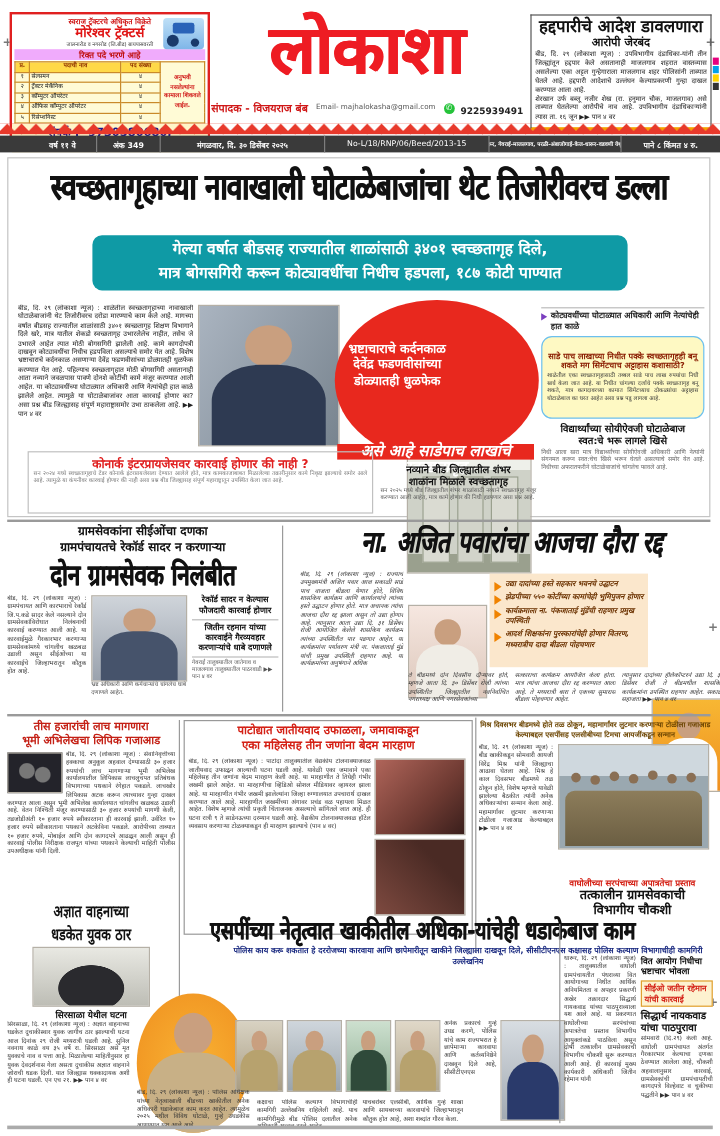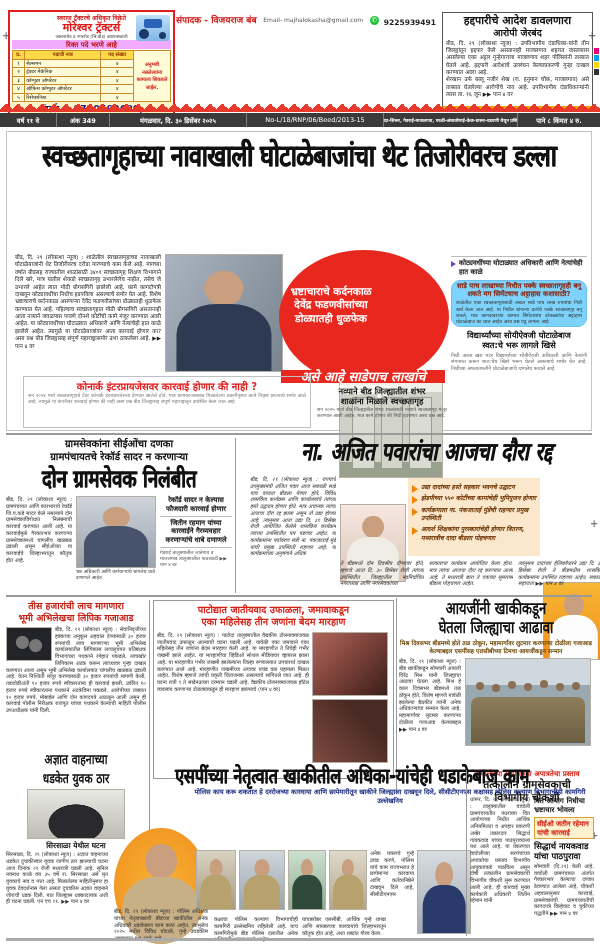--- a/index.html
+++ b/index.html
@@ -111,53 +111,60 @@
               <td>रिसेप्शनिस्ट</td>
               <td class="ctr">४</td>
             </tr>
       </tbody>
         </table>
     </div>
     <div class="ctr b" style="font-size:9.5px;color:#15158c;background:#fff4c8;">संपर्क :- 9730580680, 9405580680</div>
   </div>
 
   <div class="abs" style="left:176px;top:8px;width:260px;height:98px;">
+    <div class="ctr" style="font-size:56px;font-weight:900;color:#ee1c23;line-height:1.25;
+         text-shadow:1px 0 0 currentColor,-0.5px 0 0 currentColor;">लोकाशा</div>
     <div style="display:flex;justify-content:space-between;align-items:center;margin-top:2px;">
       <span class="b" style="font-size:9px;color:#d01818;">संपादक - विजयराज बंब</span>
       <span style="font-size:6px;color:#555;">Email- majhalokasha@gmail.com</span>
       <span>
         <span class="wa">✆</span>
         <span class="b" style="font-size:7.5px;color:#222;">9225939491</span>
       </span>
     </div>
   </div>
 
   <div class="abs" style="left:442px;top:12px;width:151px;height:97px;border:1px solid #555;border-bottom:3px solid #f5a100;padding:2px 3px;box-sizing:border-box;">
-    <div class="ctr b" style="font-size:11px;line-height:1.15;">हद्दपारीचे आदेश डावलणारा</div>
+    <div class="ctr b" style="font-size:14px;line-height:1.15;">हद्दपारीचे आदेश डावलणारा</div>
     <div class="ctr b" style="font-size:9.5px;line-height:1.15;">आरोपी जेरबंद</div>
     <div class="tiny jst" style="margin-top:1px;">बीड, दि. २९ (लोकाशा न्यूज) : उपविभागीय दंडाधिका-यांनी तीन जिल्ह्यांतून हद्दपार केले असतानाही माजलगाव शहरात वास्तव्यास असलेल्या एका अट्टल गुन्हेगाराला माजलगाव शहर पोलिसांनी ताब्यात घेतले आहे. हद्दपारी आदेशाचे उल्लंघन केल्याप्रकरणी गुन्हा दाखल करण्यात आला आहे.</div>
     <div class="tiny jst">शेरखान उर्फ बब्लू नजीर शेख (रा. हनुमान चौक, माजलगाव) असे ताब्यात घेतलेल्या आरोपीचे नाव आहे. उपविभागीय दंडाधिकाऱ्यांनी त्यास ता. १६ जून ▶▶ पान ४ वर</div>
   </div>
 
   <div class="abs tris" style="left:0;top:103px;width:600px;height:9px;"></div>
 
   <div class="abs infobar" style="left:0;top:113px;width:600px;height:14px;">
-    <div style="width:48px;">वर्ष ११ वे</div>
+    <div style="width:48px;margin-left:24px;">वर्ष ११ वे</div>
     <div style="width:44px;">अंक 349</div>
     <div style="width:128px;">मंगळवार, दि. ३० डिसेंबर २०२५</div>
     <div style="width:128px;font-weight:normal;">No-L/18/RNP/06/Beed/2013-15</div>
     <div style="flex:1;font-size:4.6px;overflow:hidden;">बीड, आष्टी-पाटोदा-शिरूर, गेवराई-माजलगाव, परळी-अंबाजोगाई-केज-धारूर-वडवणी येथून प्रसिद्ध होणारे दैनिक</div>
     <div style="width:74px;border-right:none;text-align:right;">पाने ८  किंमत ४ रु.</div>
   </div>
 
   <div class="abs" style="left:6px;top:131px;width:586px;height:300px;border:1.5px solid #c4c4c4;box-sizing:border-box;">
     <div class="abs ctr" style="left:0;top:6px;width:100%;">
       <span class="cond" style="font-size:23px;font-weight:900;letter-spacing:-0.5px;
             text-shadow:0.8px 0 0 currentColor;">स्वच्छतागृहाच्या नावाखाली घोटाळेबाजांचा थेट तिजोरीवरच डल्ला</span>
     </div>
+    <div class="abs ctr" style="left:70px;top:64px;width:446px;height:46px;background:#0f9aa5;border-radius:8px;
+         color:#fff;font-weight:bold;font-size:13px;line-height:1.55;padding-top:3px;box-sizing:border-box;">
+      <div>गेल्या वर्षात बीडसह राज्यातील शाळांसाठी ३४०१ स्वच्छतागृह दिले,</div>
+      <div>मात्र बोगसगिरी करून कोट्यावधींचा निधीच हडपला, १८७ कोटी पाण्यात</div>
+    </div>
 
     <div class="abs tiny jst" style="left:8px;top:122px;width:146px;height:122px;overflow:hidden;">बीड, दि. २९ (लोकाशा न्यूज) : शाळेतील स्वच्छतागृहाच्या नावाखाली घोटाळेबाजांनी थेट तिजोरीवरच दरोडा मारण्याचे काम केले आहे. मागच्या वर्षात बीडसह राज्यातील शाळांसाठी ३४०१ स्वच्छतागृह शिक्षण विभागाने दिले खरे, मात्र यातील शेकडो स्वच्छतागृह उभारलेलेच नाहीत, तसेच जे उभारले आहेत त्यात मोठी बोगसगिरी झालेली आहे. कामे कागदोपत्री दाखवून कोट्यावधींचा निधीच हडपविला असल्याचे समोर येत आहे. विशेष भ्रष्टाचाराचे कर्दनकाळ असणाऱ्या देवेंद्र फडणवीसांच्या डोळ्यातही धुळफेक करण्यात येत आहे. पहिल्याच स्वच्छतागृहात मोठी बोगसगिरी असतानाही आता नव्याने जवळपास पावणे दोनशे कोटींची कामे मंजूर करण्यात आली आहेत. या कोट्यावधींच्या घोटाळ्यात अधिकारी आणि नेत्यांचेही हात काळे झालेले आहेत. त्यामुळे या घोटाळेबाजांवर आता कारवाई होणार का? असा प्रश्न बीड जिल्ह्यासह संपूर्ण महाराष्ट्रासमोर उभा ठाकलेला आहे. ▶▶ पान ४ वर</div>
 
     <div class="abs ph person" style="left:158px;top:122px;width:116px;height:116px;--suit:#2e3a52;
          background:linear-gradient(120deg,#aab4c0,#78848f);"></div>
 
     <div class="abs" style="left:272px;top:118px;width:170px;height:134px;background:#e8281e;border-radius:50%;"></div>
     <div class="abs ctr" style="left:276px;top:130px;width:96px;height:86px;color:#fff;font-weight:900;
          font-size:10.5px;line-height:1.3;display:flex;align-items:center;">भ्रष्टाचाराचे कर्दनकाळ देवेंद्र फडणवीसांच्या डोळ्यातही धुळफेक</div>
 
@@ -166,21 +173,21 @@
       <div class="abs" style="left:12%;top:20%;width:20%;height:70%;background:#dadbd2;border:1px solid #9aa08e;"></div>
       <div class="abs" style="left:40%;top:20%;width:20%;height:70%;background:#d2d4ca;border:1px solid #9aa08e;"></div>
       <div class="abs" style="left:68%;top:20%;width:20%;height:70%;background:#dadbd2;border:1px solid #9aa08e;"></div>
     </div>
     <div class="abs ctr" style="left:274px;top:238px;width:164px;height:13px;background:#e8281e;color:#fff;
          font-weight:bold;font-size:13px;line-height:13px;font-style:italic;">असे आहे साडेपाच लाखांचे स्वच्छतागृह</div>
 
     <div class="abs" style="left:444px;top:122px;width:136px;">
       <hr class="thin">
       <div class="sb">कोट्यवधींच्या घोटाळ्यात अधिकारी आणि नेत्यांचेही हात काळे</div>
-      <div style="margin-top:3px;background:#7dd3fc;border:1.5px solid #6cc0ee;border-radius:9px;padding:1px 4px;">
+      <div style="margin-top:3px;background:#fef9c3;border:1.5px solid #6cc0ee;border-radius:9px;padding:12px 4px;">
         <div class="ctr b" style="font-size:6.8px;color:#8a1c00;line-height:1.3;">साडे पाच लाखाच्या निधीत पक्के स्वच्छतागृहही बनू शकते मग सिमेंटचाच अट्टाहास कशासाठी?</div>
         <div class="jst" style="font-size:4.8px;color:#333;line-height:1.3;margin-top:1px;">शाळेतील एका स्वच्छतागृहासाठी तब्बल साडे पाच लाख रुपयांचा निधी खर्च केला जात आहे. या निधीत चांगल्या दर्जाचे पक्के स्वच्छतागृह बनू शकते, मात्र कागदावरच्या कामात सिमेंटच्याच ठोकळ्यांचा अट्टाहास घोटाळेबाज का धरत आहेत असा प्रश्न पडू लागला आहे.</div>
       </div>
       <div style="margin-top:4px;">
         <div class="ctr b" style="font-size:8.2px;line-height:1.2;">विद्यार्थ्यांच्या सोयीऐवजी घोटाळेबाज</div>
         <div class="ctr b" style="font-size:8.2px;line-height:1.2;">स्वत:चे भरू लागले खिसे</div>
         <div class="jst gray" style="font-size:5px;line-height:1.3;margin-top:1px;">निधी आला खरा मात्र विद्यार्थ्यांच्या सोयीऐवजी अधिकारी आणि नेत्यांनी संगनमत करून स्वत:चेच खिसे भरून घेतले असल्याचे समोर येत आहे. निधीच्या अफरातफरीने घोटाळेबाजांचे चांगलेच फावले आहे.</div>
       </div>
     </div>
 
@@ -275,24 +282,20 @@
       <div style="width:76px;">
         <div class="ph" style="width:76px;height:64px;background:linear-gradient(135deg,#b0655a,#6e3a32 60%,#3a1f1c);box-sizing:border-box;"></div>
         <div class="ph" style="width:76px;height:64px;margin-top:3px;background:linear-gradient(45deg,#7e4a40,#4a2a24 70%);box-sizing:border-box;"></div>
       </div>
     </div>
   </div>
 
   <div class="vd" style="left:396px;top:598px;height:196px;"></div>
 
   <div class="abs" style="left:399px;top:598px;width:194px;">
-    <div class="ctr">
-      <span class="cond" style="font-size:13px;font-weight:900;">आयजींनी खाकीकडून</span><br>
-      <span class="cond" style="font-size:13px;font-weight:900;">घेतला जिल्ह्याचा आढावा</span>
-    </div>
     <div class="ctr b" style="font-size:6px;color:#6b4400;line-height:1.35;margin-top:3px;">मिश्र दिवसभर बीडमध्ये होते तळ ठोकून, महामार्गांवर लुटमार करणाऱ्या टोळीला गजाआड केल्याबद्दल एसपींसह एलसीबीच्या टिमचा आयजींकडून सन्मान</div>
     <div style="display:flex;gap:4px;margin-top:3px;">
       <div class="tiny2 jst" style="width:62px;height:110px;overflow:hidden;">बीड, दि. २९ (लोकाशा न्यूज) : बीड खाकीकडून सोमवारी आयजी विरेंद्र मिश्र यांनी जिल्ह्याचा आढावा घेतला आहे. मिश्र हे काल दिवसभर बीडमध्ये तळ ठोकून होते, विशेष म्हणजे यावेळी झालेल्या बैठकीत त्यांनी अनेक अधिकाऱ्यांचा सन्मान केला आहे. महामार्गांवर लुटमार करणाऱ्या टोळीला गजाआड केल्याबद्दल ▶▶ पान ४ वर</div>
       <div class="ph group" style="width:124px;height:86px;background:linear-gradient(#cfd8de 0 30%,#9aa8b0 30%);"></div>
     </div>
     <div style="margin-left:62px;width:132px;">
       <div class="ctr b" style="font-size:7.2px;color:#d42015;">वाघोलीच्या सरपंचाच्या अपात्रतेचा प्रस्ताव</div>
       <div class="ctr b" style="font-size:10.6px;line-height:1.2;">तत्कालीन ग्रामसेवकाची</div>
       <div class="ctr b" style="font-size:10.6px;line-height:1.2;">विभागीय चौकशी</div>
     </div>

